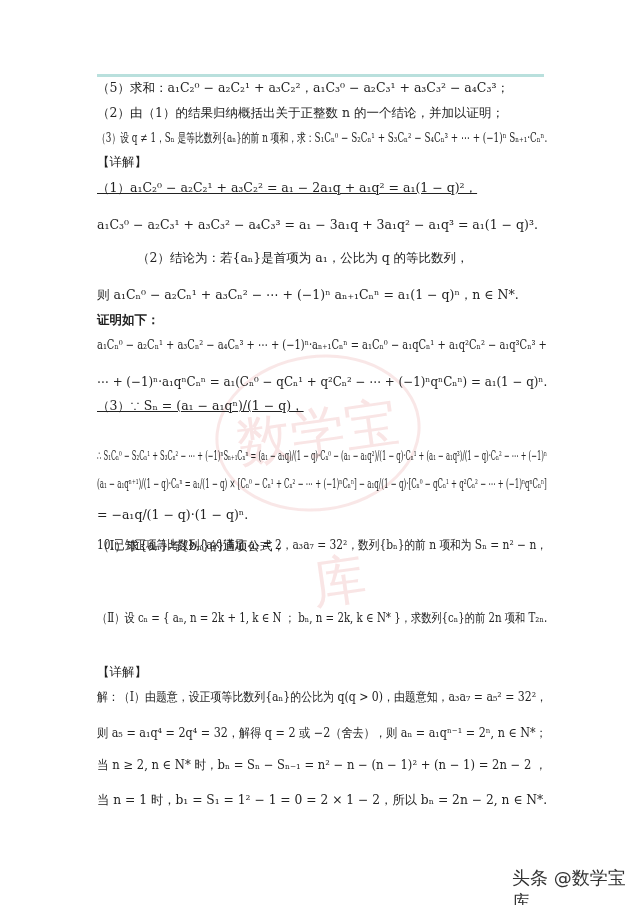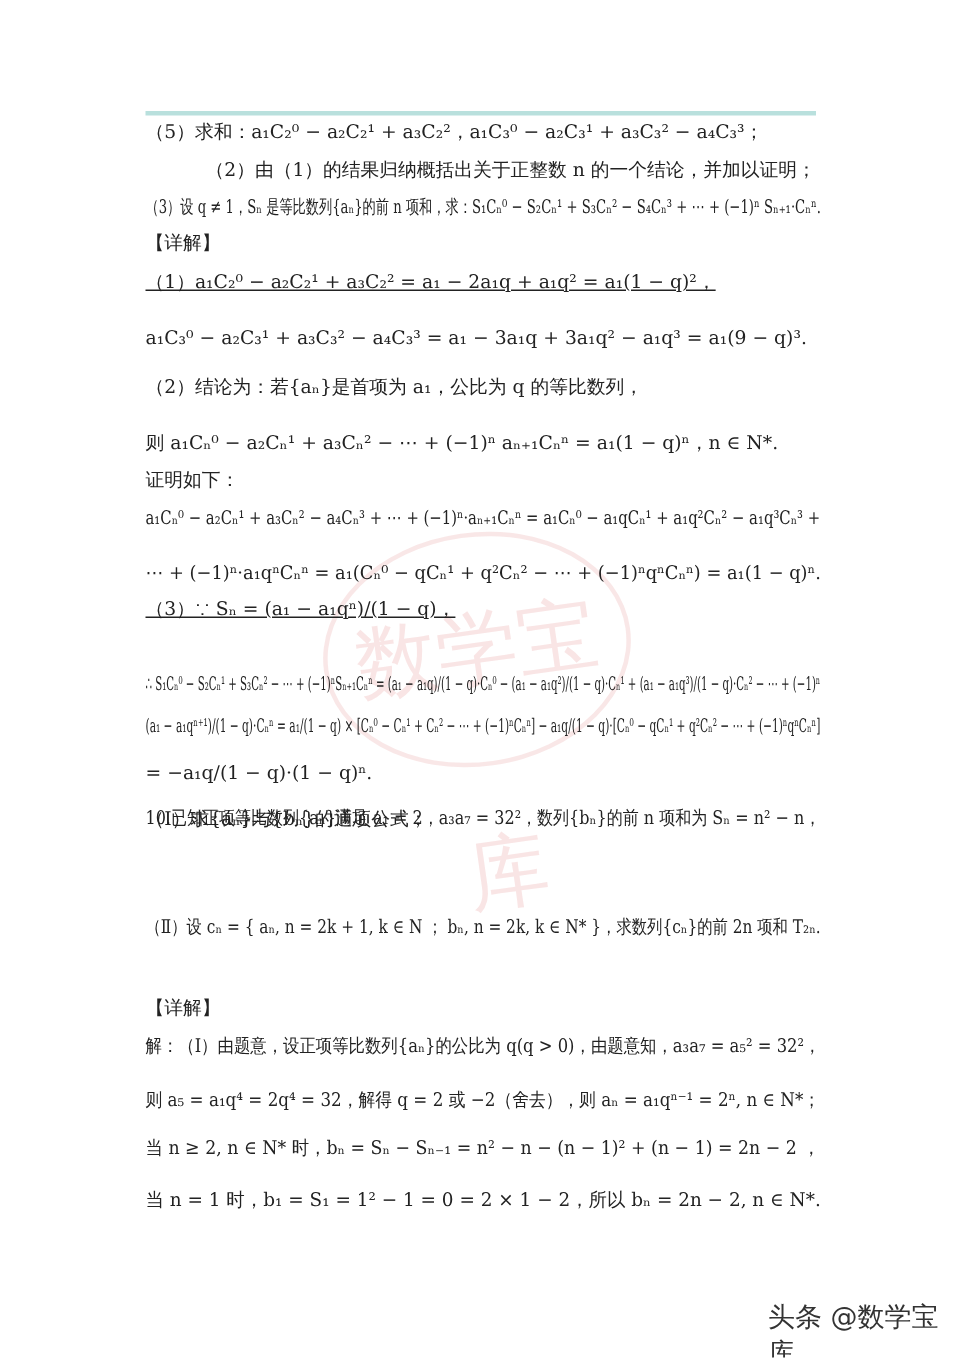--- a/index.html
+++ b/index.html
@@ -16,28 +16,28 @@
 </style>
 </head>
 <body>
 
 <div class="rule"></div>
 
 <div class="watermark">数学宝库</div>
 
 <div id="lines">
     <div class="line" style="top: 80px;">（5）求和：a₁C₂⁰ − a₂C₂¹ + a₃C₂²，a₁C₃⁰ − a₂C₃¹ + a₃C₃² − a₄C₃³；</div>
-    <div class="line" style="top: 105px; margin-left: 40px;">（2）由（1）的结果归纳概括出关于正整数 n 的一个结论，并加以证明；</div>
+    <div class="line" style="top: 105px;">（2）由（1）的结果归纳概括出关于正整数 n 的一个结论，并加以证明；</div>
     <div class="line" style="top: 130px; transform-origin: left center; transform: scaleX(0.704225);">（3）设 q ≠ 1，Sₙ 是等比数列{aₙ}的前 n 项和，求：S₁Cₙ⁰ − S₂Cₙ¹ + S₃Cₙ² − S₄Cₙ³ + ⋯ + (−1)ⁿ Sₙ₊₁·Cₙⁿ.</div>
     <div class="line" style="top: 154px;">【详解】</div>
     <div class="line" style="top: 180px; text-decoration: underline;">（1）a₁C₂⁰ − a₂C₂¹ + a₃C₂² = a₁ − 2a₁q + a₁q² = a₁(1 − q)²，</div>
-    <div class="line" style="top: 217px;">a₁C₃⁰ − a₂C₃¹ + a₃C₃² − a₄C₃³ = a₁ − 3a₁q + 3a₁q² − a₁q³ = a₁(9 − q)³.</div>
-    <div class="line" style="top: 250px;">（2）结论为：若{aₙ}是首项为 a₁，公比为 q 的等比数列，</div>
+    <div class="line" style="top: 217px;">a₁C₃⁰ − a₂C₃¹ + a₃C₃² − a₄C₃³ = a₁ − 3a₁q + 3a₁q² − a₁q³ = a₁(1 − q)³.</div>
+    <div class="line" style="top: 250px; margin-left: 40px;">（2）结论为：若{aₙ}是首项为 a₁，公比为 q 的等比数列，</div>
     <div class="line" style="top: 287px;">则 a₁Cₙ⁰ − a₂Cₙ¹ + a₃Cₙ² − ⋯ + (−1)ⁿ aₙ₊₁Cₙⁿ = a₁(1 − q)ⁿ，n ∈ N*.</div>
-    <div class="line" style="top: 312px;">证明如下：</div>
+    <div class="line" style="top: 312px; font-weight: bold;">证明如下：</div>
     <div class="line" style="top: 337px; transform-origin: left center; transform: scaleX(0.790861);">a₁Cₙ⁰ − a₂Cₙ¹ + a₃Cₙ² − a₄Cₙ³ + ⋯ + (−1)ⁿ·aₙ₊₁Cₙⁿ = a₁Cₙ⁰ − a₁qCₙ¹ + a₁q²Cₙ² − a₁q³Cₙ³ +</div>
     <div class="line" style="top: 374px; transform-origin: left center; transform: scaleX(0.949367);">⋯ + (−1)ⁿ·a₁qⁿCₙⁿ = a₁(Cₙ⁰ − qCₙ¹ + q²Cₙ² − ⋯ + (−1)ⁿqⁿCₙⁿ) = a₁(1 − q)ⁿ.</div>
     <div class="line" style="top: 398px; text-decoration: underline;">（3）∵ Sₙ = (a₁ − a₁qⁿ)/(1 − q)，</div>
     <div class="line" style="top: 448px; transform-origin: left center; transform: scaleX(0.544135);">∴ S₁Cₙ⁰ − S₂Cₙ¹ + S₃Cₙ² − ⋯ + (−1)ⁿSₙ₊₁Cₙⁿ = (a₁ − a₁q)/(1 − q)·Cₙ⁰ − (a₁ − a₁q²)/(1 − q)·Cₙ¹ + (a₁ − a₁q³)/(1 − q)·Cₙ² − ⋯ + (−1)ⁿ</div>
     <div class="line" style="top: 476px; transform-origin: left center; transform: scaleX(0.566751);">(a₁ − a₁qⁿ⁺¹)/(1 − q)·Cₙⁿ = a₁/(1 − q) × [Cₙ⁰ − Cₙ¹ + Cₙ² − ⋯ + (−1)ⁿCₙⁿ] − a₁q/(1 − q)·[Cₙ⁰ − qCₙ¹ + q²Cₙ² − ⋯ + (−1)ⁿqⁿCₙⁿ]</div>
     <div class="line" style="top: 507px; text-align: right;">= −a₁q/(1 − q)·(1 − q)ⁿ.</div>
     <div class="line" style="top: 537px; transform-origin: left center; transform: scaleX(0.85389);">10.已知正项等比数列{aₙ}满足 a₁ = 2，a₃a₇ = 32²，数列{bₙ}的前 n 项和为 Sₙ = n² − n，</div>
     <div class="line" style="top: 538px;">（Ⅰ）求{aₙ}与{bₙ}的通项公式；</div>
     <div class="line" style="top: 610px; transform-origin: left center; transform: scaleX(0.818182);">（Ⅱ）设 cₙ = { aₙ, n = 2k + 1, k ∈ N ； bₙ, n = 2k, k ∈ N* }，求数列{cₙ}的前 2n 项和 T₂ₙ.</div>
     <div class="line" style="top: 664px;">【详解】</div>

